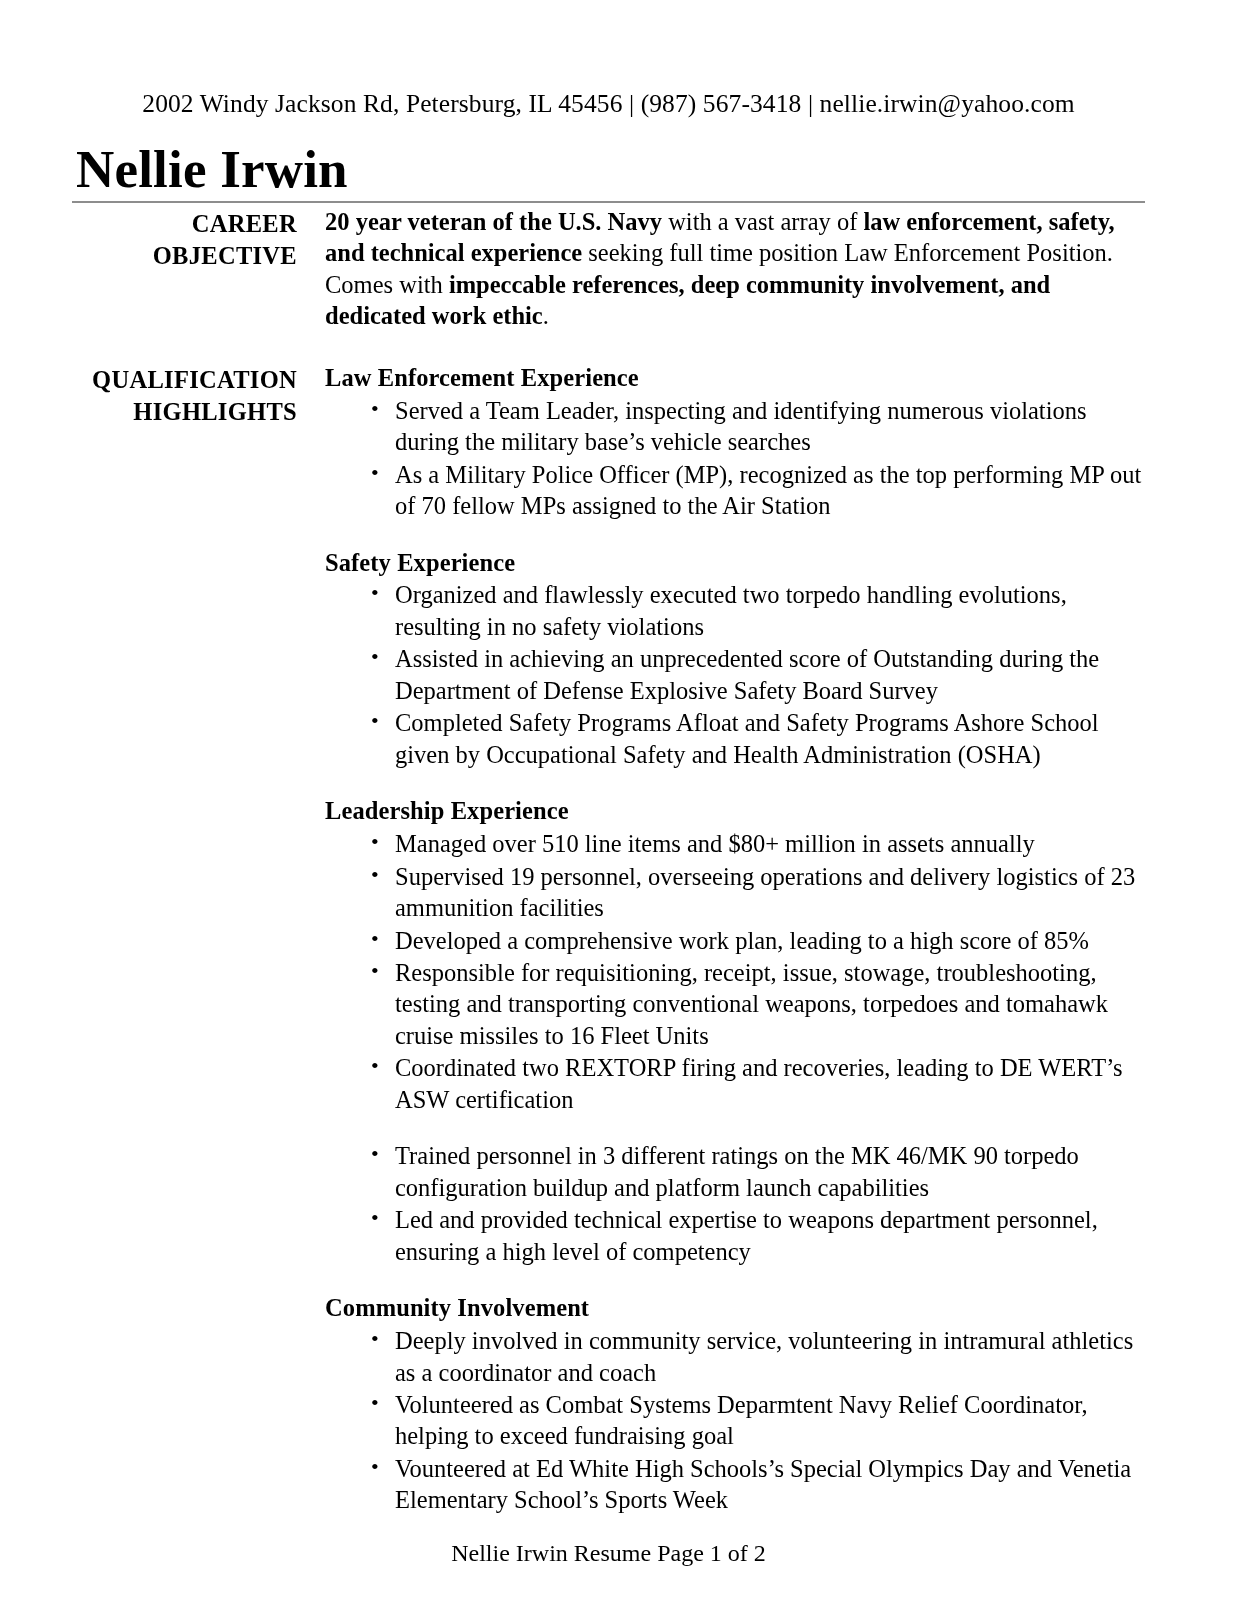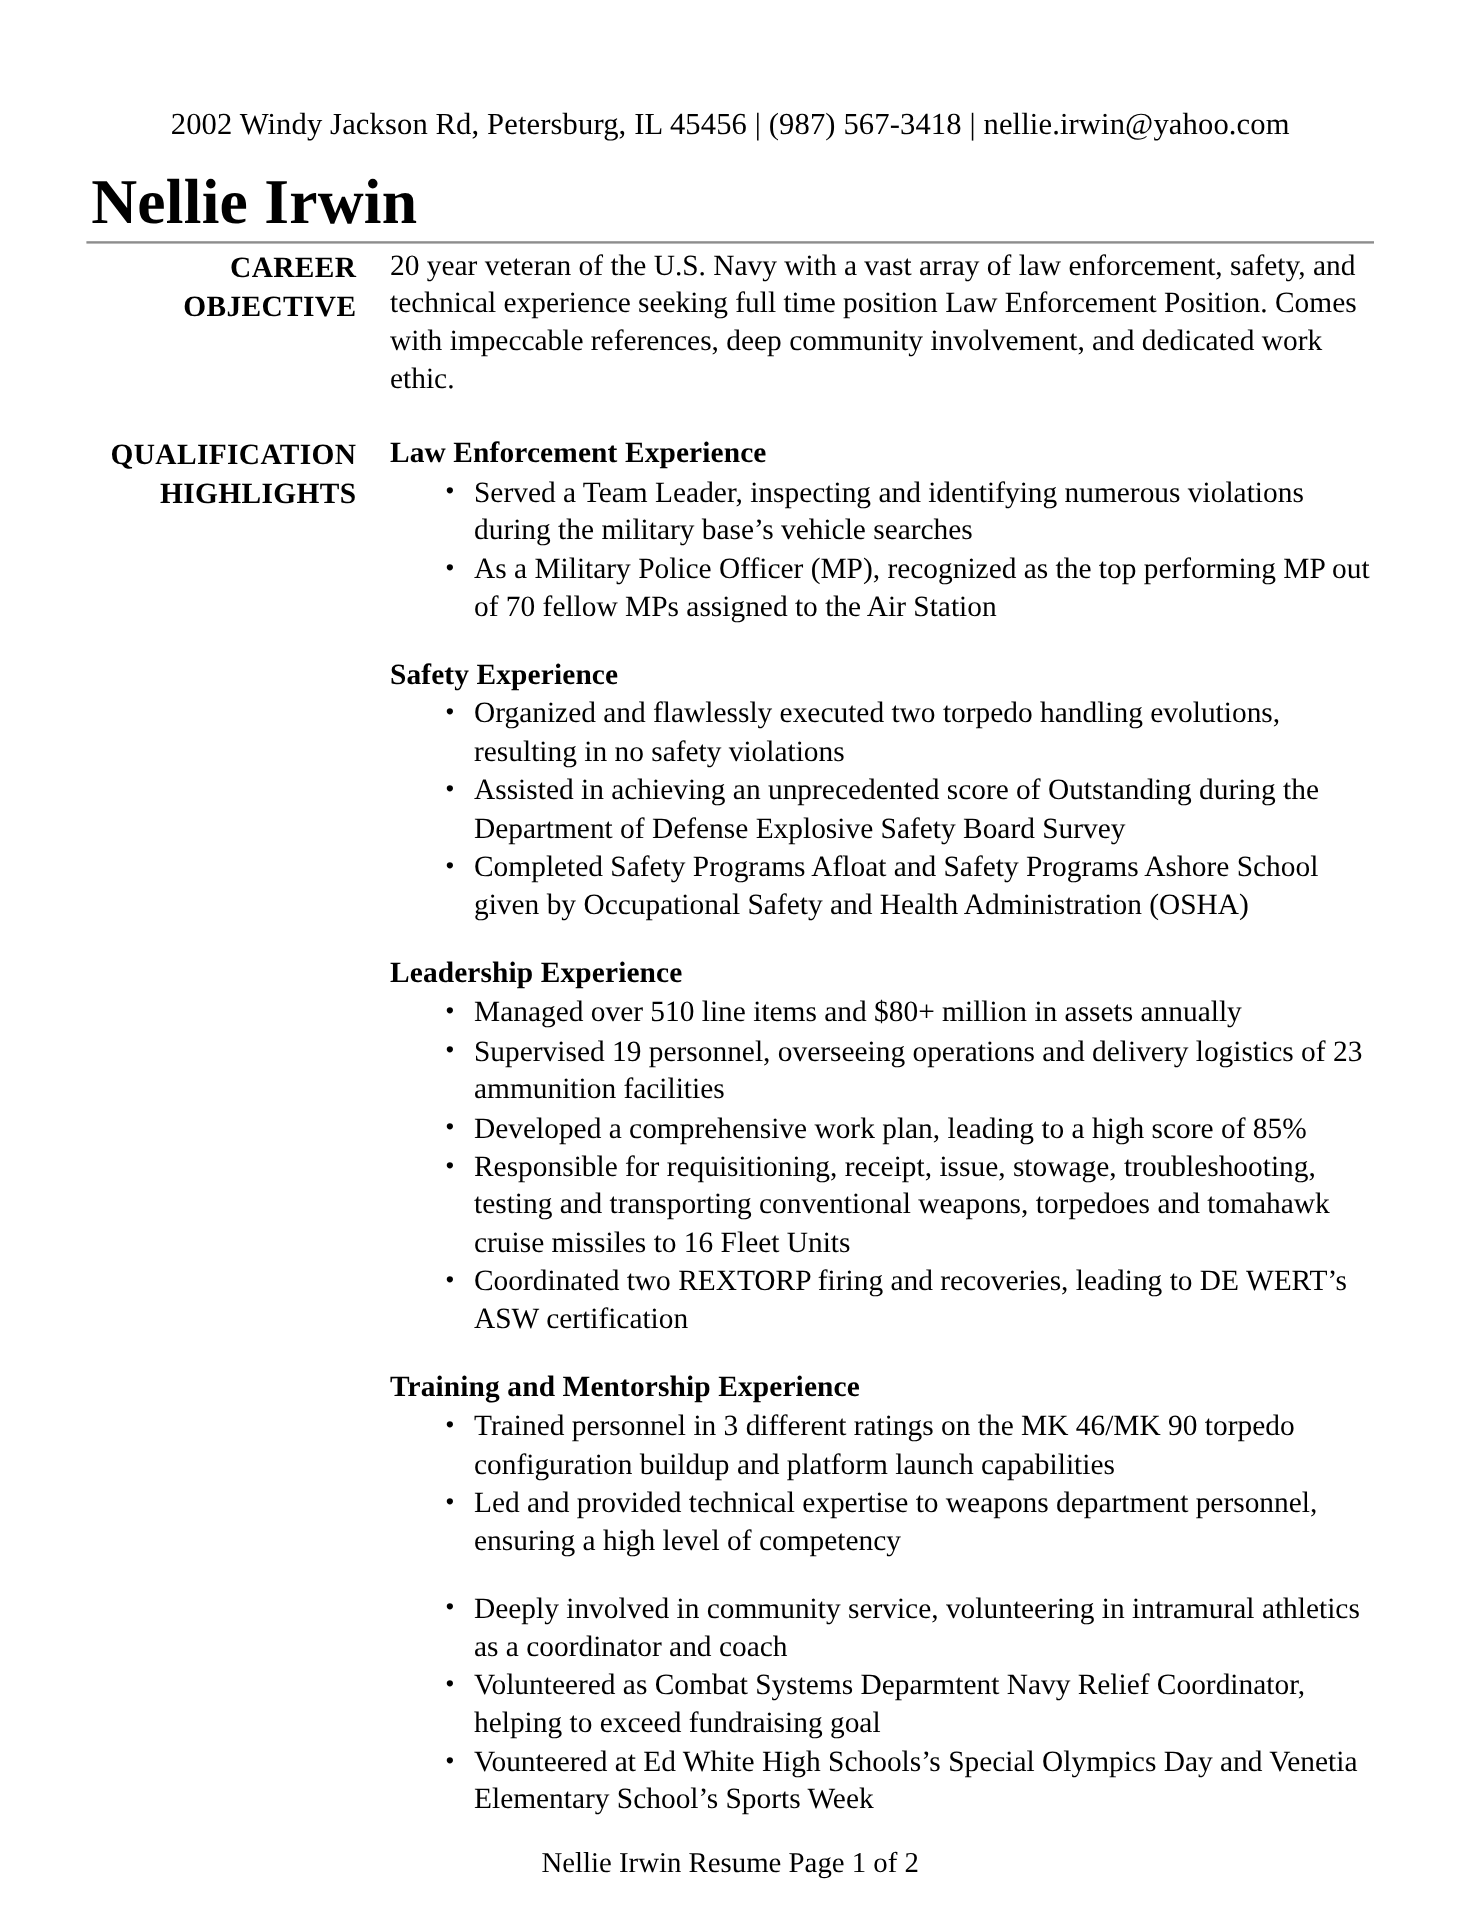--- a/index.html
+++ b/index.html
@@ -86,21 +86,21 @@
     font-size: 24.5px;
     line-height: 1.285;
   }
 
   
   .objective-text {
     font-size: 24.5px;
     line-height: 1.285;
     text-align: left;
   }
-  .objective-text b { font-weight: normal; }
+  .objective-text b { font-weight: bold; }
 
   
   .subsection { margin-top: 0; }
   .subsection + .subsection { margin-top: 25px; }
   .sub-heading {
     font-weight: bold;
     font-size: 24.5px;
     line-height: 1.3;
     letter-spacing: 0.1px;
     margin-bottom: 1px;
@@ -192,27 +192,27 @@
             <div class="sub-heading">Leadership Experience</div>
             <ul class="bullets">
               <li>Managed over 510 line items and $80+ million in assets annually</li>
               <li>Supervised 19 personnel, overseeing operations and delivery logistics of 23 ammunition facilities</li>
               <li>Developed a comprehensive work plan, leading to a high score of 85%</li>
               <li>Responsible for requisitioning, receipt, issue, stowage, troubleshooting, testing and transporting conventional weapons, torpedoes and tomahawk cruise missiles to 16 Fleet Units</li>
               <li>Coordinated two REXTORP firing and recoveries, leading to DE WERT’s ASW certification</li>
             </ul>
           </div>
           <div class="subsection">
-            <div class="sub-heading">Training and Mentorship Experience</div>
             <ul class="bullets">
               <li>Trained personnel in 3 different ratings on the MK 46/MK 90 torpedo configuration buildup and platform launch capabilities</li>
               <li>Led and provided technical expertise to weapons department personnel, ensuring a high level of competency</li>
             </ul>
           </div>
           <div class="subsection">
+            <div class="sub-heading">Community Involvement</div>
             <ul class="bullets">
               <li>Deeply involved in community service, volunteering in intramural athletics as a coordinator and coach</li>
               <li>Volunteered as Combat Systems Deparmtent Navy Relief Coordinator, helping to exceed fundraising goal</li>
               <li>Vounteered at Ed White High Schools’s Special Olympics Day and Venetia Elementary School’s Sports Week</li>
             </ul>
           </div>
         </div>
     </div>
 
   </div>

